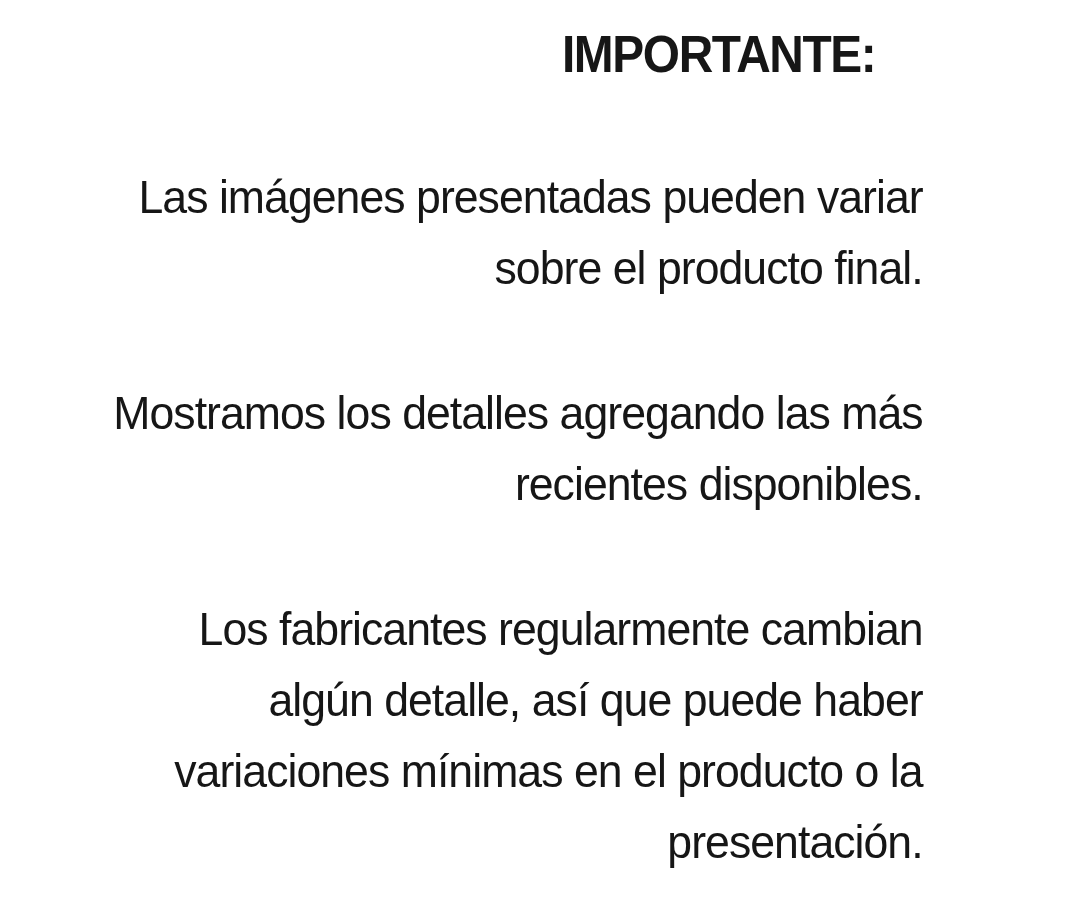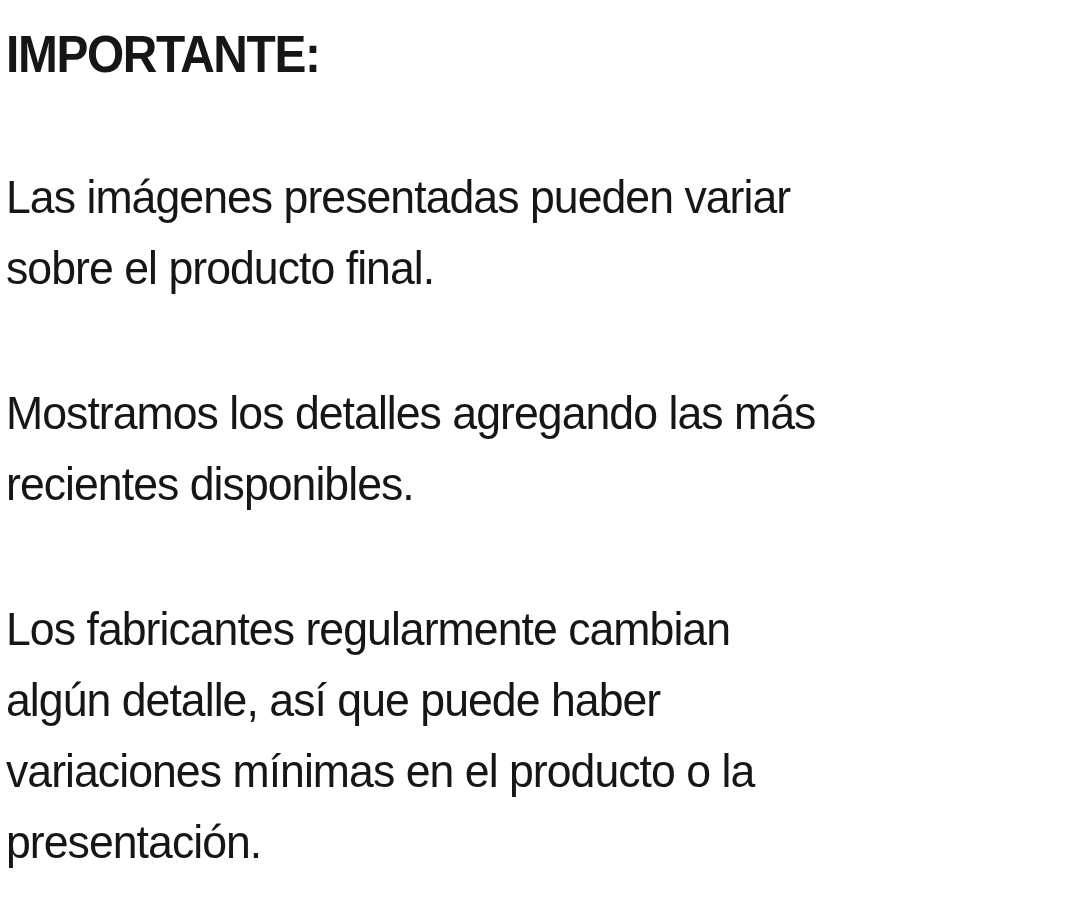--- a/index.html
+++ b/index.html
@@ -17,20 +17,21 @@
     overflow:hidden;
     font-family:"Liberation Sans","DejaVu Sans",sans-serif;
     color:var(--text);
   }
   .page{
     box-sizing:border-box;
     width:957px;
     height:898px;
     padding:28px 6px 0 6px;
     background:var(--bg);
+    text-align:right;
   }
   .page-title{
     margin:0;
     font-size:52px;
     line-height:52px;
     font-weight:800;
     letter-spacing:-1.5px;
     color:var(--text);
     transform:scaleX(0.92);
     transform-origin:left center;

